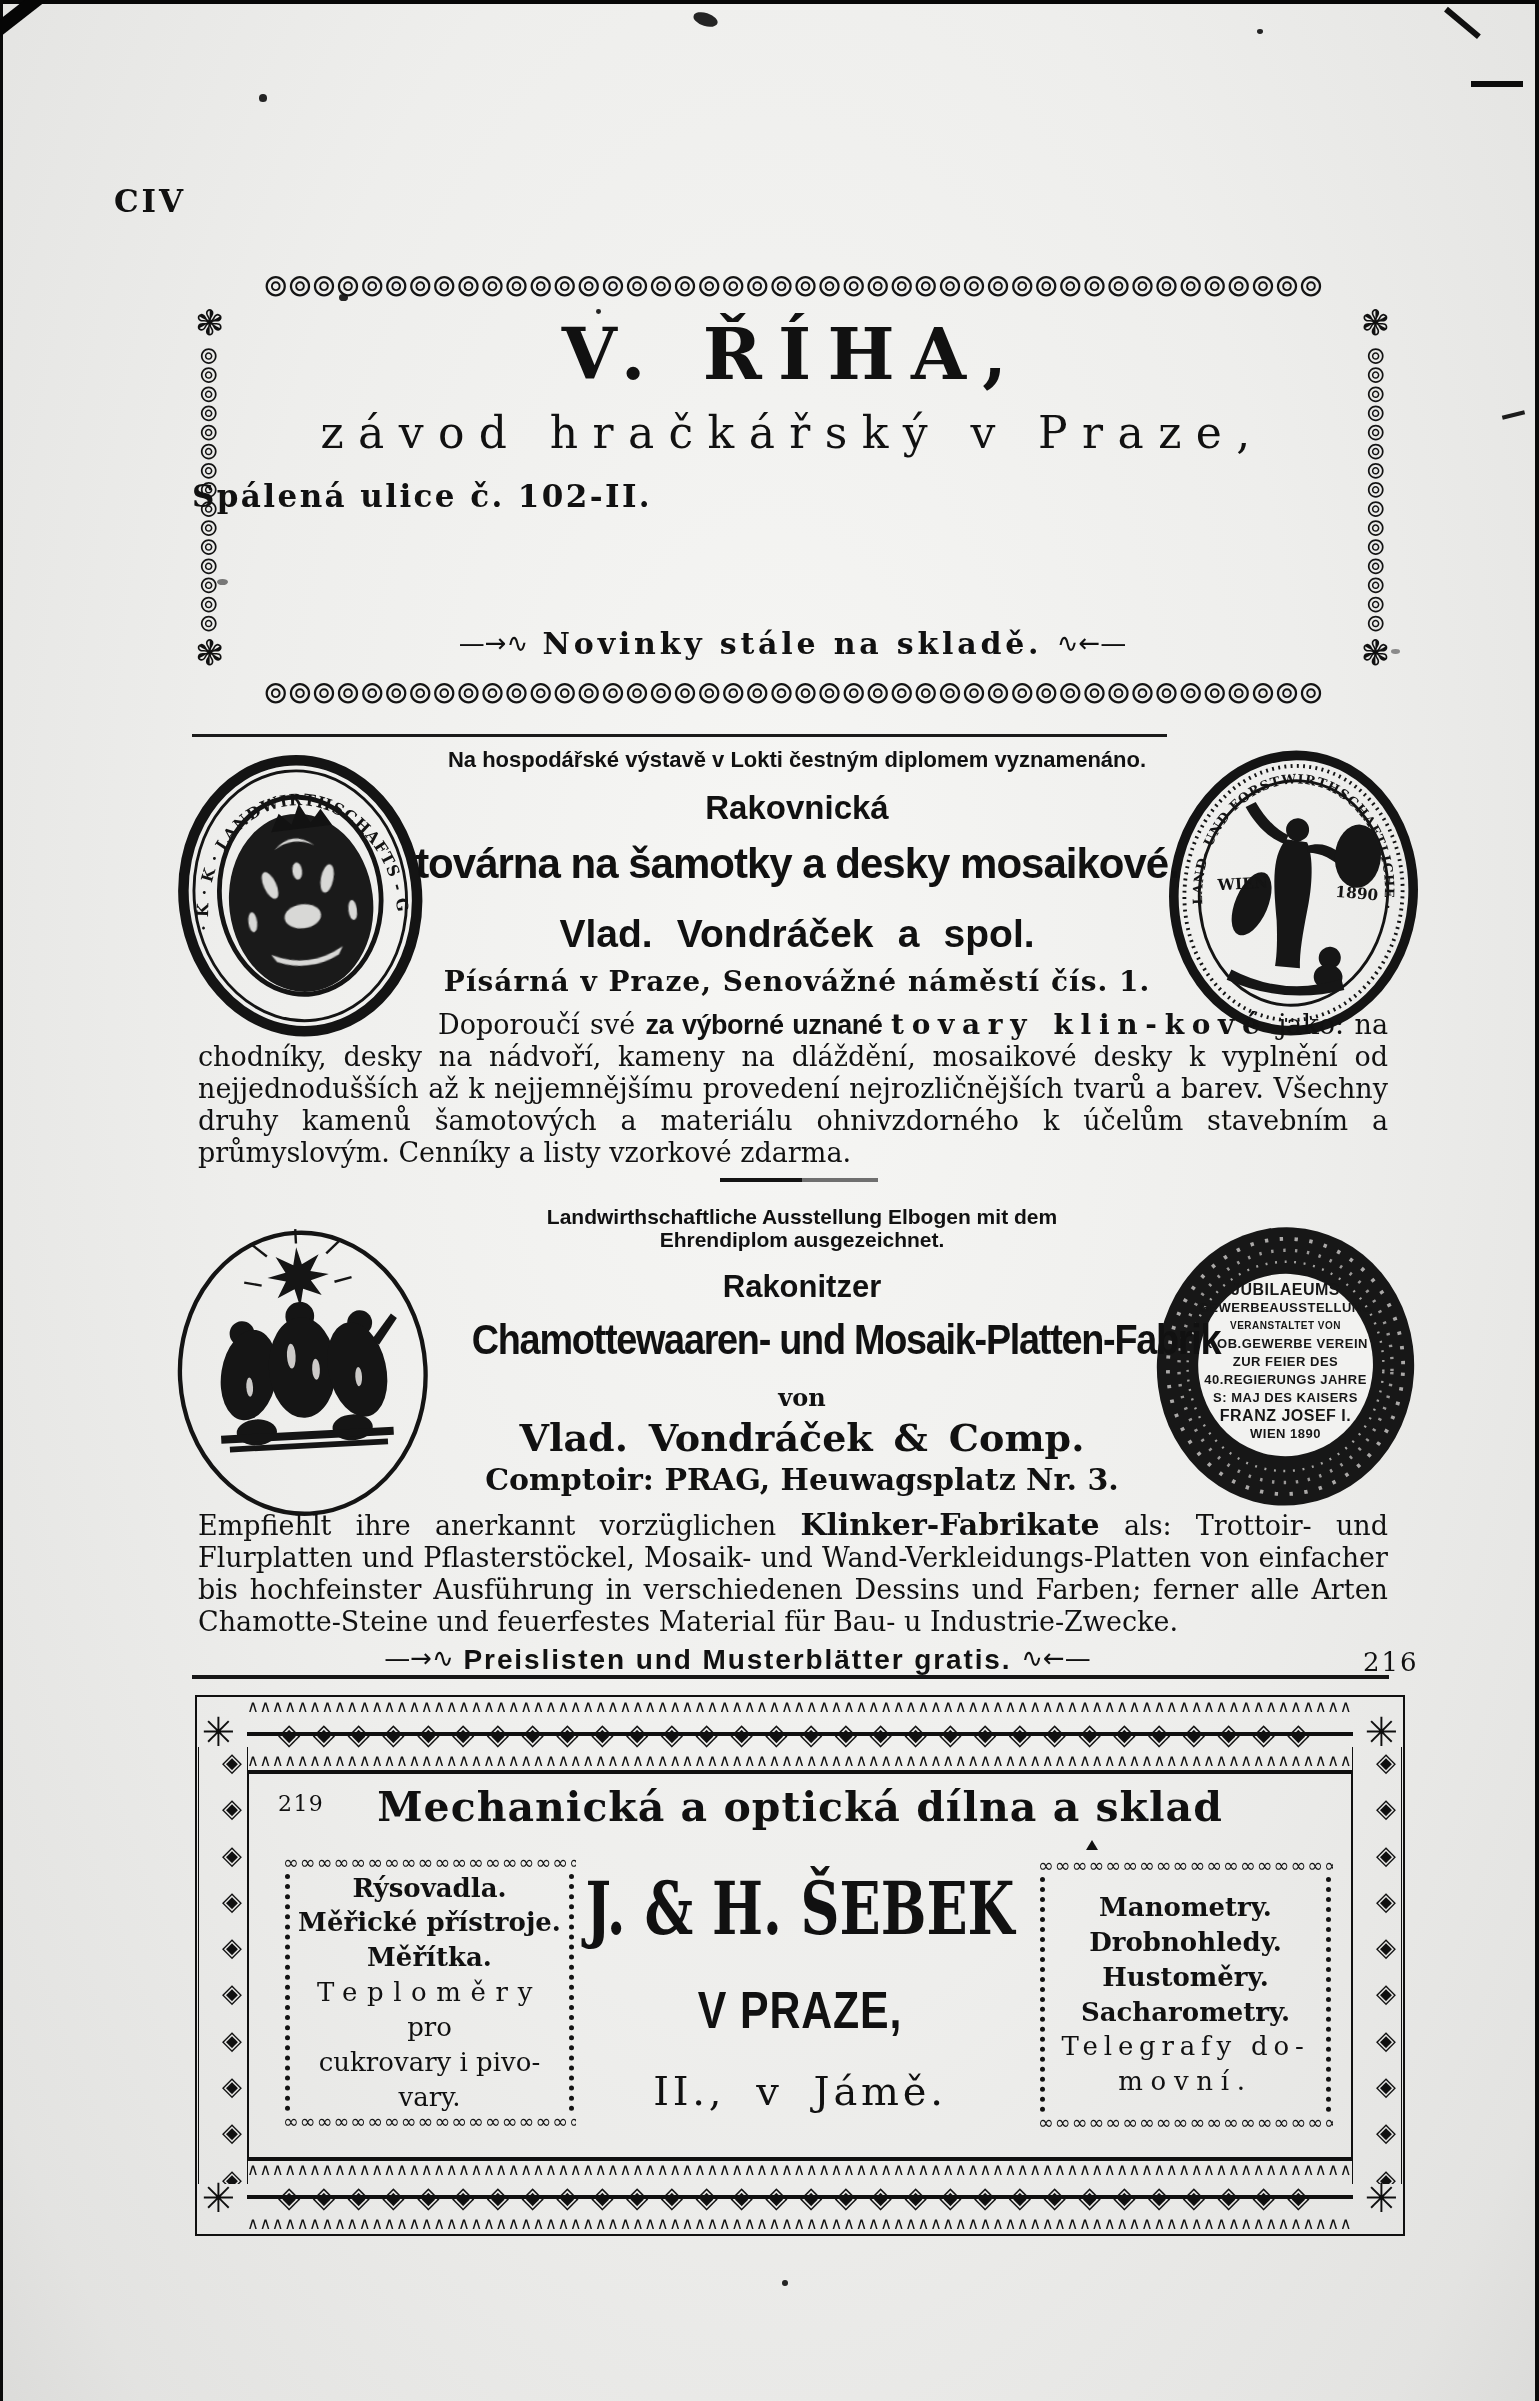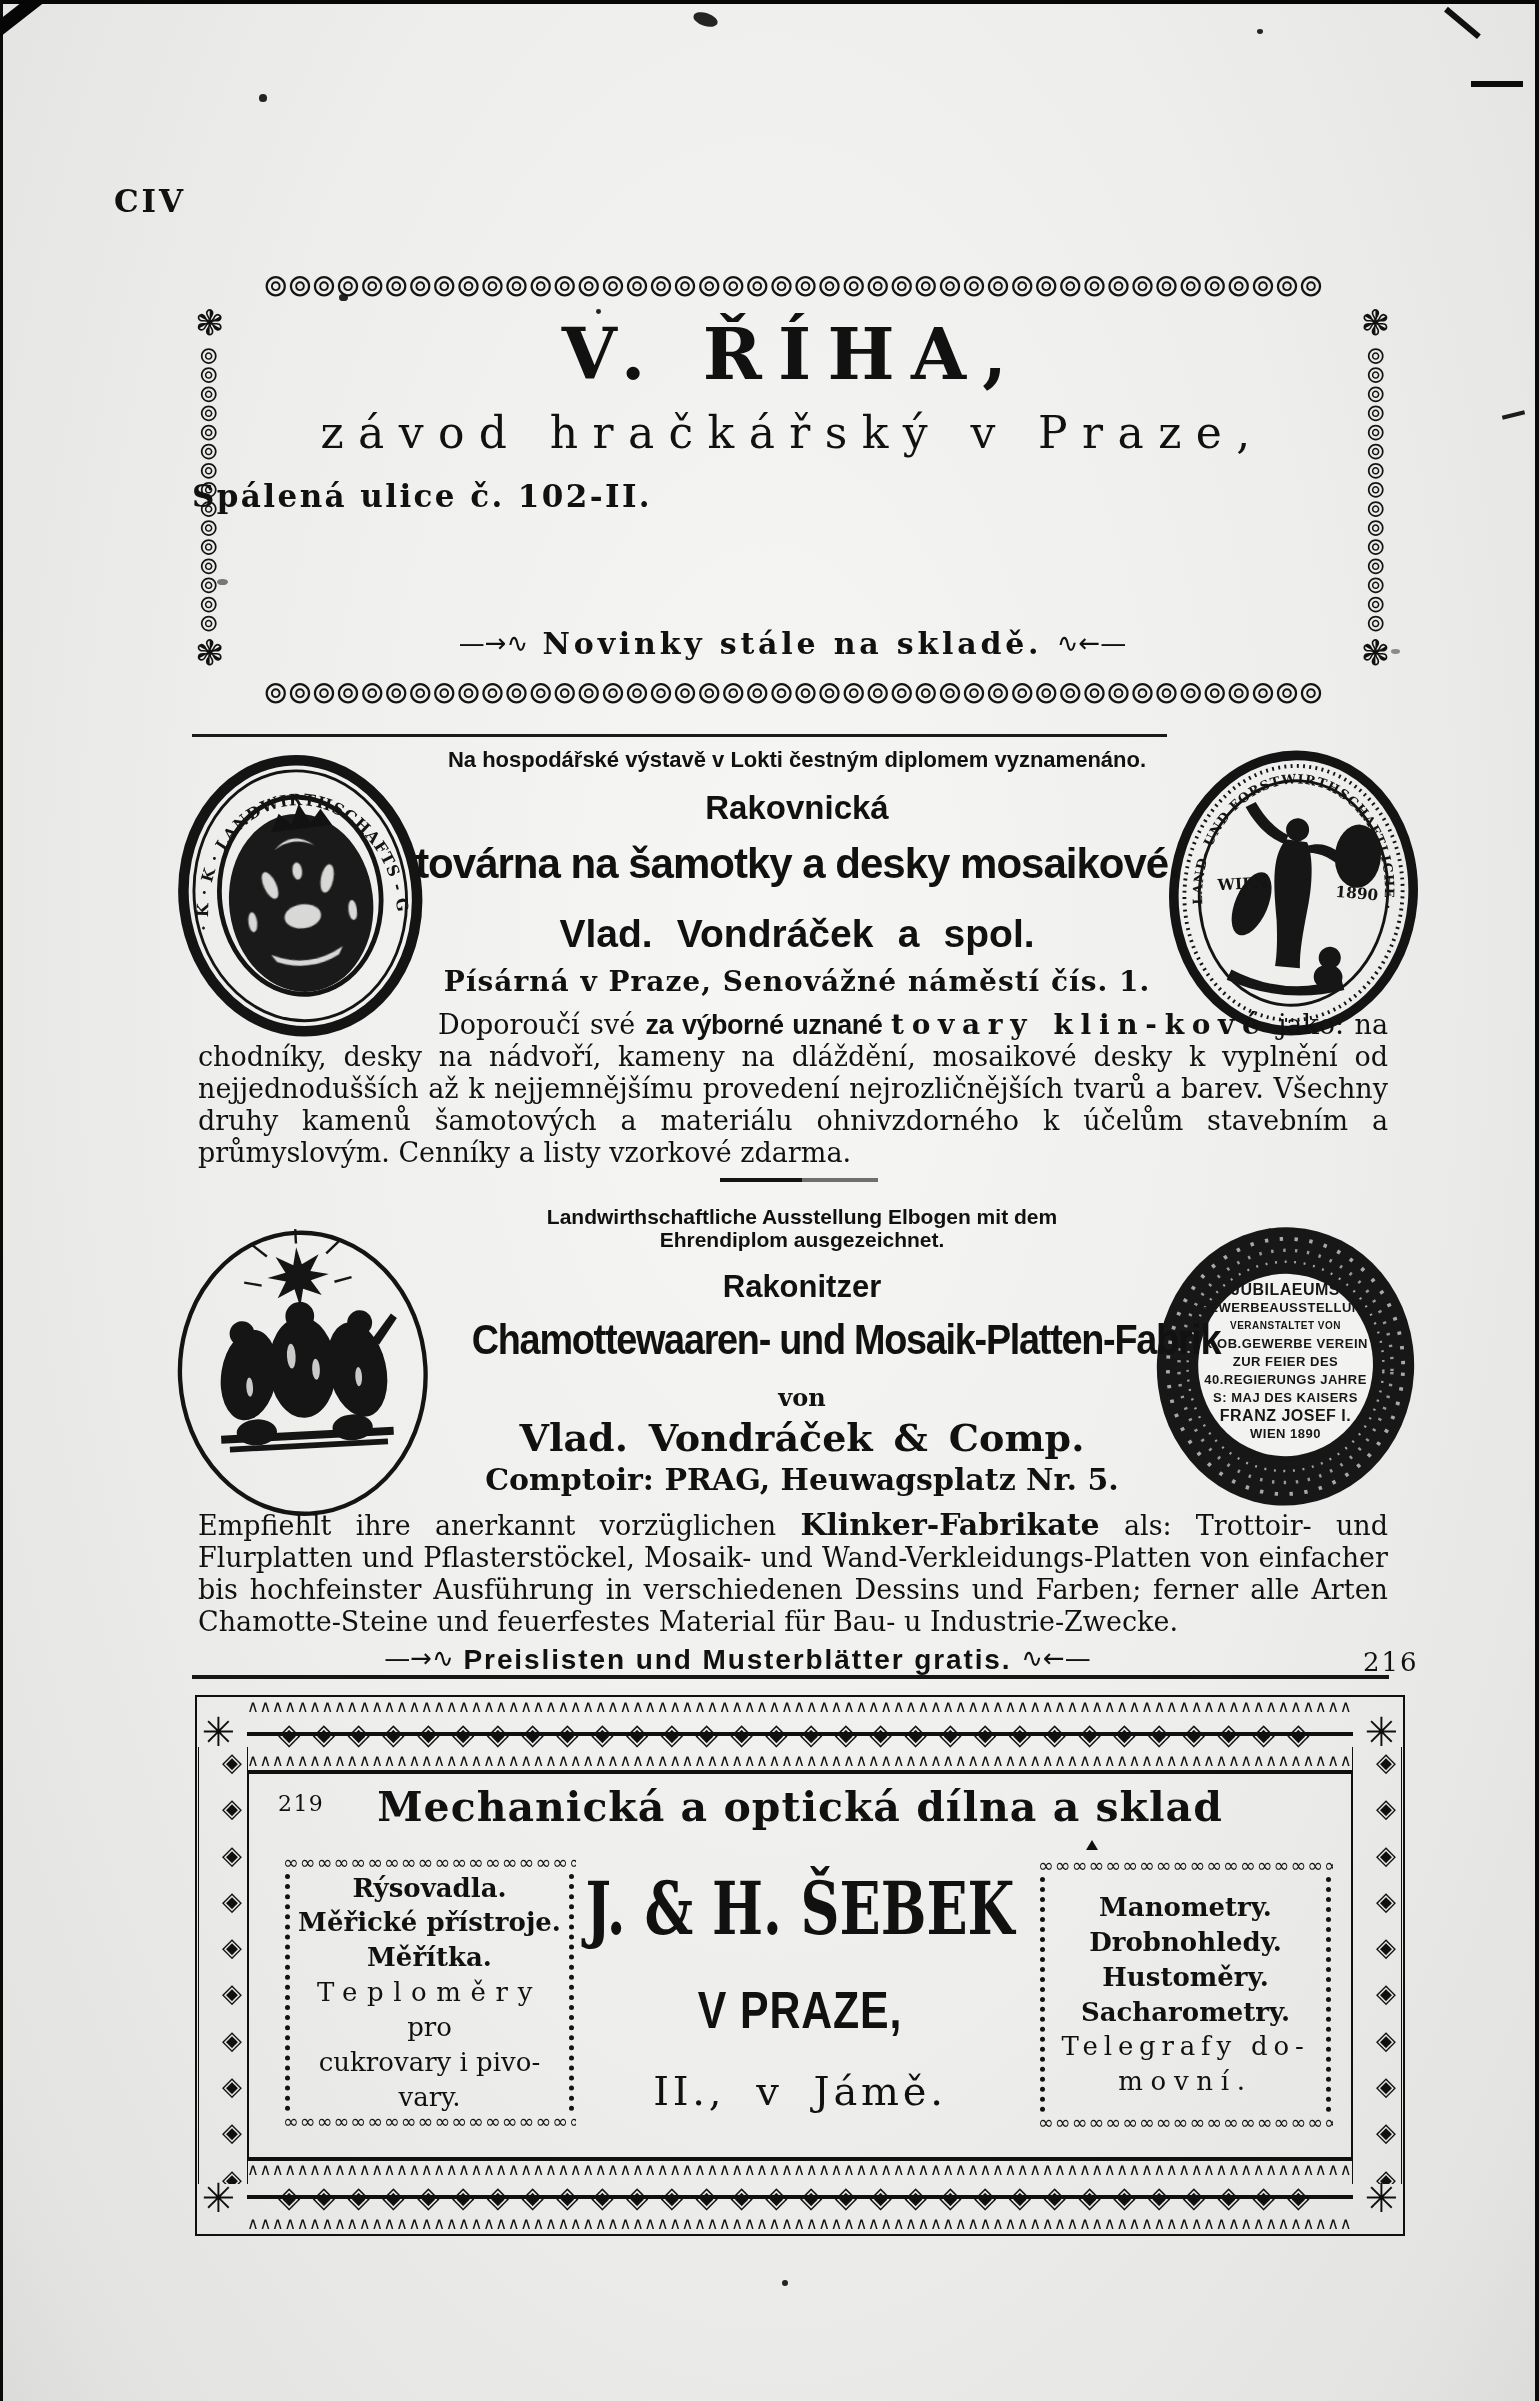--- a/index.html
+++ b/index.html
@@ -253,21 +253,21 @@
       <div>WIEN 1890</div>
     </div>
   </div>
 
   <div class="abs award-de1">Landwirthschaftliche Ausstellung Elbogen mit dem</div>
   <div class="abs brand-de">Rakonitzer</div>
   <div class="abs award-de2">Ehrendiplom ausgezeichnet.</div>
   <div class="abs factory-de">Chamottewaaren- und Mosaik-Platten-Fabrik</div>
   <div class="abs von-de">von</div>
   <div class="abs company-de">Vlad. Vondráček &amp; Comp.</div>
-  <div class="abs office-de">Comptoir: PRAG, Heuwagsplatz Nr. 5.</div>
+  <div class="abs office-de">Comptoir: PRAG, Heuwagsplatz Nr. 3.</div>
   <div class="abs para-de">
     <span>Empfiehlt ihre anerkannt vorzüglichen </span><span class="seg-klinker">Klinker-Fabrikate</span><span> als: Trottoir- und Flurplatten und Pflasterstöckel, Mosaik- und Wand-Verkleidungs-Platten von einfacher bis hochfeinster Ausführung in verschiedenen Dessins und Farben; ferner alle Arten Chamotte-Steine und feuerfestes Material für Bau- u Industrie-Zwecke.</span>
   </div>
   <div class="abs note-de">
     <span class="orn">—→∿</span>
     <span>Preislisten und Musterblätter gratis.</span>
     <span class="orn">∿←—</span>
   </div>
   <div class="abs num216">216</div>
   <div class="abs rule2"></div>

